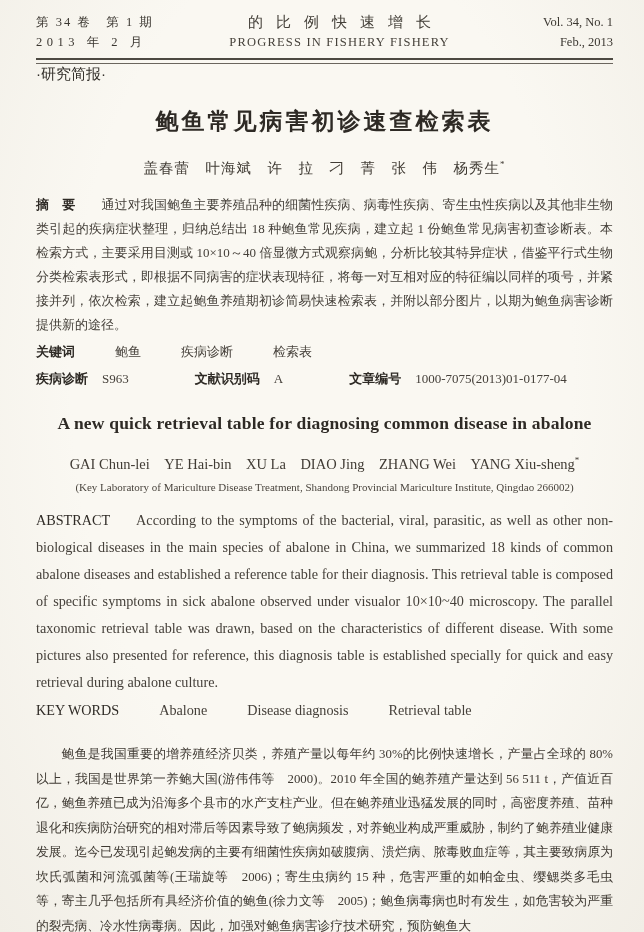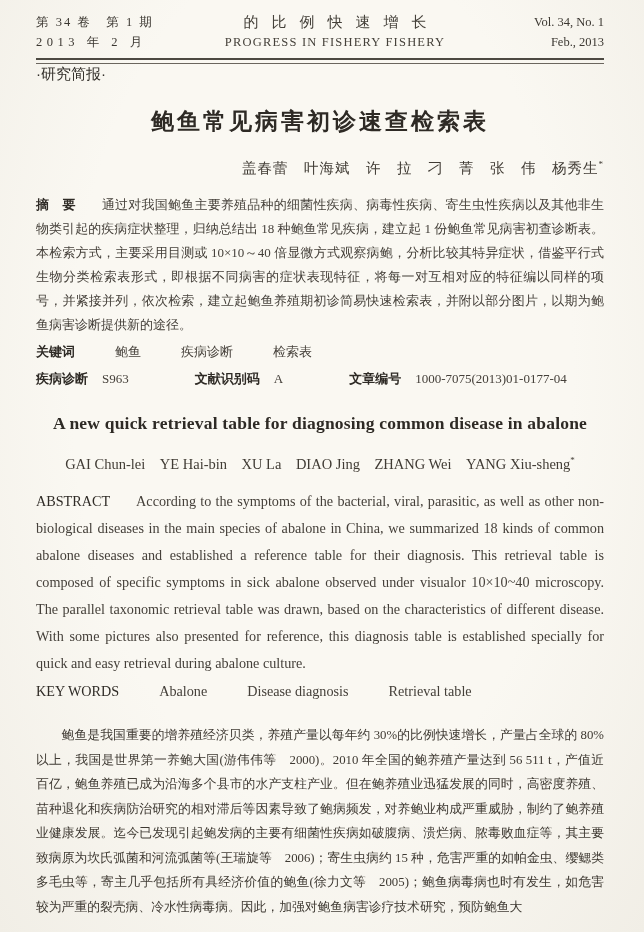--- a/index.html
+++ b/index.html
@@ -2,41 +2,41 @@
 <html><head>
 <meta charset="utf-8">
 <style>
   html,body{margin:0;padding:0;}
   body{background:#e8e5de;}
   .page{
     position:relative;
     width:644px;height:932px;
     margin:0 auto;
     box-sizing:border-box;
-    padding:12px 40px 0 36px;
+    padding:12px 31px 0 36px;
     background:radial-gradient(ellipse at 50% 40%, #faf8f2 55%, #f1eee6 100%);
     color:#3b3731;
     font-family:"Liberation Serif","DejaVu Serif",serif;
     overflow:hidden;
   }
   
   .masthead{display:flex;justify-content:space-between;align-items:flex-start;}
   .mh-left{width:160px;font-size:12.5px;line-height:20px;letter-spacing:2px;white-space:nowrap;}
   .mh-left .yr{letter-spacing:4.5px;}
   .mh-center{flex:1;text-align:center;}
   .journal-cn{font-size:15px;line-height:20px;letter-spacing:13px;text-indent:13px;color:#45413a;}
   .journal-en{font-size:12.5px;line-height:20px;letter-spacing:1.2px;color:#45413a;}
   .mh-right{width:130px;font-size:12.5px;line-height:20px;text-align:right;white-space:nowrap;}
   .rule{margin-top:6px;height:3px;border-top:2px solid #4d4942;border-bottom:1px solid #6b665e;}
   
   .section-mark{margin-top:1px;font-size:15px;font-family:"Liberation Sans","DejaVu Sans",sans-serif;color:#332f2a;}
   
   .cn-title{margin:22px 0 0 0;text-align:center;font-size:23px;font-weight:bold;letter-spacing:3px;
     font-family:"Liberation Sans","DejaVu Sans",sans-serif;color:#2e2a25;}
-  .cn-authors{margin-top:22px;text-align:right;font-size:14.5px;letter-spacing:1px;color:#403b34;}
+  .cn-authors{margin-top:22px;text-align:center;font-size:14.5px;letter-spacing:1px;color:#403b34;}
   .cn-authors sup{font-size:9px;}
   .cn-affil{margin-top:7px;text-align:center;font-size:11px;color:#4a453e;}
   
   .cn-abstract{margin:15px 0 0 0;font-size:13px;line-height:24px;text-align:justify;color:#45403a;}
   .label-hei{font-weight:bold;font-family:"Liberation Sans","DejaVu Sans",sans-serif;color:#2f2b26;}
   .gap-s{display:inline-block;width:14px;}
   .gap-m{display:inline-block;width:26px;}
   .gap-l{display:inline-block;width:40px;}
   .cn-meta{margin:3px 0 0 0;font-size:13px;line-height:24px;color:#45403a;}
   
@@ -83,20 +83,21 @@
   <p class="cn-abstract"><span class="label-hei">摘　要</span><span class="gap-m"></span><span>通过对我国鲍鱼主要养殖品种的细菌性疾病、病毒性疾病、寄生虫性疾病以及其他非生物类引起的疾病症状整理，归纳总结出 18 种鲍鱼常见疾病，建立起 1 份鲍鱼常见病害初查诊断表。本检索方式，主要采用目测或 10×10～40 倍显微方式观察病鲍，分析比较其特异症状，借鉴平行式生物分类检索表形式，即根据不同病害的症状表现特征，将每一对互相对应的特征编以同样的项号，并紧接并列，依次检索，建立起鲍鱼养殖期初诊简易快速检索表，并附以部分图片，以期为鲍鱼病害诊断提供新的途径。</span></p>
 
   <p class="cn-meta"><span class="label-hei">关键词</span><span class="gap-l"></span><span>鲍鱼</span><span class="gap-l"></span><span>疾病诊断</span><span class="gap-l"></span><span>检索表</span></p>
 
   <p class="cn-meta"><span class="label-hei">疾病诊断</span><span class="gap-s"></span><span>S963</span><span class="gap-l"></span><span class="gap-m"></span><span class="label-hei">文献识别码</span><span class="gap-s"></span><span>A</span><span class="gap-l"></span><span class="gap-m"></span><span class="label-hei">文章编号</span><span class="gap-s"></span><span>1000-7075(2013)01-0177-04</span></p>
 
   <h2 class="en-title">A new quick retrieval table for diagnosing common disease in abalone</h2>
 
   <div class="en-authors"><span>GAI Chun-lei　YE Hai-bin　XU La　DIAO Jing　ZHANG Wei　YANG Xiu-sheng</span><sup>*</sup></div>
 
+  <div class="en-affil">(Key Laboratory of Mariculture Disease Treatment, Shandong Provincial Mariculture Institute, Qingdao 266002)</div>
 
   <p class="en-abstract"><span class="label-en">ABSTRACT</span><span class="gap-m"></span><span>According to the symptoms of the bacterial, viral, parasitic, as well as other non-biological diseases in the main species of abalone in China, we summarized 18 kinds of common abalone diseases and established a reference table for their diagnosis. This retrieval table is composed of specific symptoms in sick abalone observed under visualor 10×10~40 microscopy. The parallel taxonomic retrieval table was drawn, based on the characteristics of different disease. With some pictures also presented for reference, this diagnosis table is established specially for quick and easy retrieval during abalone culture.</span></p>
 
   <p class="en-keywords"><span class="label-en">KEY WORDS</span><span class="gap-l"></span><span>Abalone</span><span class="gap-l"></span><span>Disease diagnosis</span><span class="gap-l"></span><span>Retrieval table</span></p>
 
   <p class="body-par">鲍鱼是我国重要的增养殖经济贝类，养殖产量以每年约 30%的比例快速增长，产量占全球的 80%以上，我国是世界第一养鲍大国(游伟伟等　2000)。2010 年全国的鲍养殖产量达到 56 511 t，产值近百亿，鲍鱼养殖已成为沿海多个县市的水产支柱产业。但在鲍养殖业迅猛发展的同时，高密度养殖、苗种退化和疾病防治研究的相对滞后等因素导致了鲍病频发，对养鲍业构成严重威胁，制约了鲍养殖业健康发展。迄今已发现引起鲍发病的主要有细菌性疾病如破腹病、溃烂病、脓毒败血症等，其主要致病原为坎氏弧菌和河流弧菌等(王瑞旋等　2006)；寄生虫病约 15 种，危害严重的如帕金虫、缨鳃类多毛虫等，寄主几乎包括所有具经济价值的鲍鱼(徐力文等　2005)；鲍鱼病毒病也时有发生，如危害较为严重的裂壳病、冷水性病毒病。因此，加强对鲍鱼病害诊疗技术研究，预防鲍鱼大</p>
 
 </div>
 
 </body></html>

